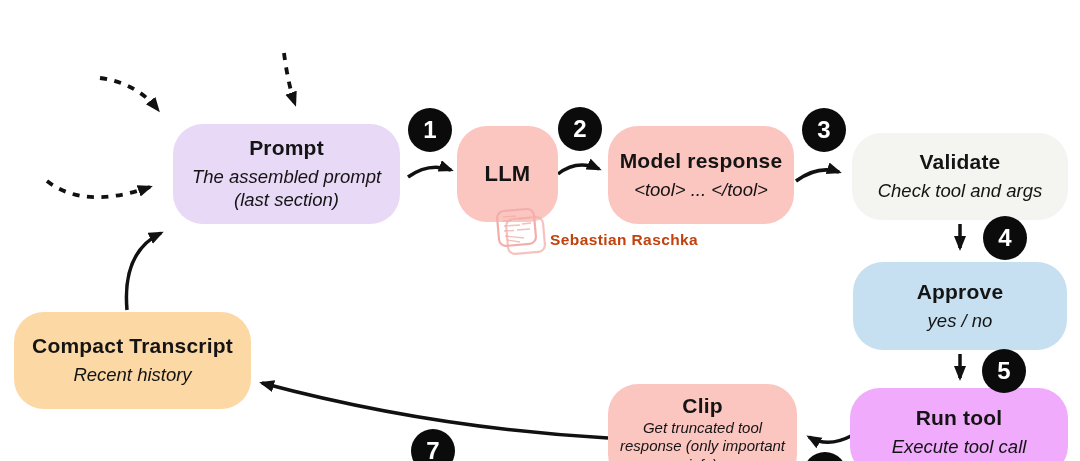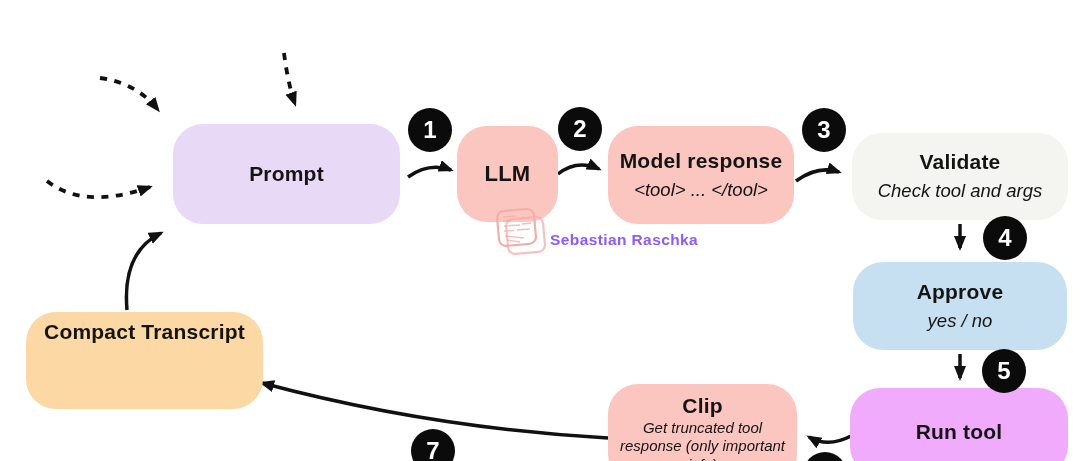--- a/index.html
+++ b/index.html
@@ -33,21 +33,21 @@
     width:44px; height:44px;
     border-radius:50%;
     background:#0b0b0b;
     color:#ffffff;
     font-weight:bold; font-size:24px;
     display:flex; align-items:center; justify-content:center;
   }
   .watermark { position:absolute; left:494px; top:163px; display:flex; align-items:flex-end; }
   .wm-text {
     position:absolute; left:56px; top:24px;
-    color:#8b5cf6; font-weight:bold; font-size:15.5px;
+    color:#c2410c; font-weight:bold; font-size:15.5px;
     letter-spacing:0.4px; white-space:nowrap;
   }
 </style>
 </head>
 <body>
 
 <div class="canvas">
 
   <svg class="arrow-layer" viewBox="0 0 1080 461">
     <defs>
@@ -67,20 +67,21 @@
     </g>
     <g fill="none" stroke="#111111" stroke-width="3.8" stroke-dasharray="7 7.5">
       <path d="M 284 9 Q 288 40 295 60" marker-end="url(#ah)"></path>
       <path d="M 100 34 Q 137 39 158 66" marker-end="url(#ah)"></path>
       <path d="M 47 137 Q 84 166 150 143" marker-end="url(#ah)"></path>
     </g>
   </svg>
 
   <div class="node" style="left: 173px; top: 80px; width: 227px; height: 100px; background-color: rgb(232, 217, 247);">
     <div class="node-title">Prompt</div>
+    <div class="node-sub">The assembled prompt (last section)</div>
   </div>
 
   <div class="node" style="left: 608px; top: 82px; width: 186px; height: 98px; background-color: rgb(251, 197, 192);">
     <div class="node-title">Model response</div>
     <div class="node-sub">&lt;tool&gt; ... &lt;/tool&gt;</div>
   </div>
 
   <div class="node llm" style="left: 457px; top: 82px; width: 101px; height: 96px; background-color: rgb(251, 197, 192);">
     <div class="node-title">LLM</div>
   </div>
@@ -90,29 +91,31 @@
     <div class="node-sub">yes / no</div>
   </div>
 
   <div class="node" style="left: 852px; top: 89px; width: 216px; height: 87px; background-color: rgb(244, 244, 240);">
     <div class="node-title">Validate</div>
     <div class="node-sub">Check tool and args</div>
   </div>
 
   <div class="node" style="left: 850px; top: 344px; width: 218px; height: 88px; background-color: #f0abfc;">
     <div class="node-title">Run tool</div>
+    <div class="node-sub">Execute tool call</div>
   </div>
 
   <div class="node small-sub" style="left: 608px; top: 340px; width: 189px; height: 100px; background-color: rgb(251, 197, 192);">
     <div class="node-title">Clip</div>
     <div class="node-sub">Get truncated tool response (only important info)</div>
   </div>
 
-  <div class="node" style="left: 26px; top: 268px; width: 237px; height: 97px; background-color: rgb(252, 216, 165); justify-content: space-between;">
+  <div class="node" style="left: 14px; top: 268px; width: 237px; height: 97px; background-color: rgb(252, 216, 165);">
     <div class="node-title">Compact Transcript</div>
+    <div class="node-sub">Recent history</div>
   </div>
 
   <div class="badge" style="left:408px; top:64px;">1</div>
   <div class="badge" style="left:558px; top:63px;">2</div>
   <div class="badge" style="left:802px; top:64px;">3</div>
   <div class="badge" style="left:983px; top:172px;">4</div>
   <div class="badge" style="left:982px; top:305px;">5</div>
   <div class="badge" style="left:803px; top:408px;">6</div>
   <div class="badge" style="left:411px; top:385px;">7</div>
 

